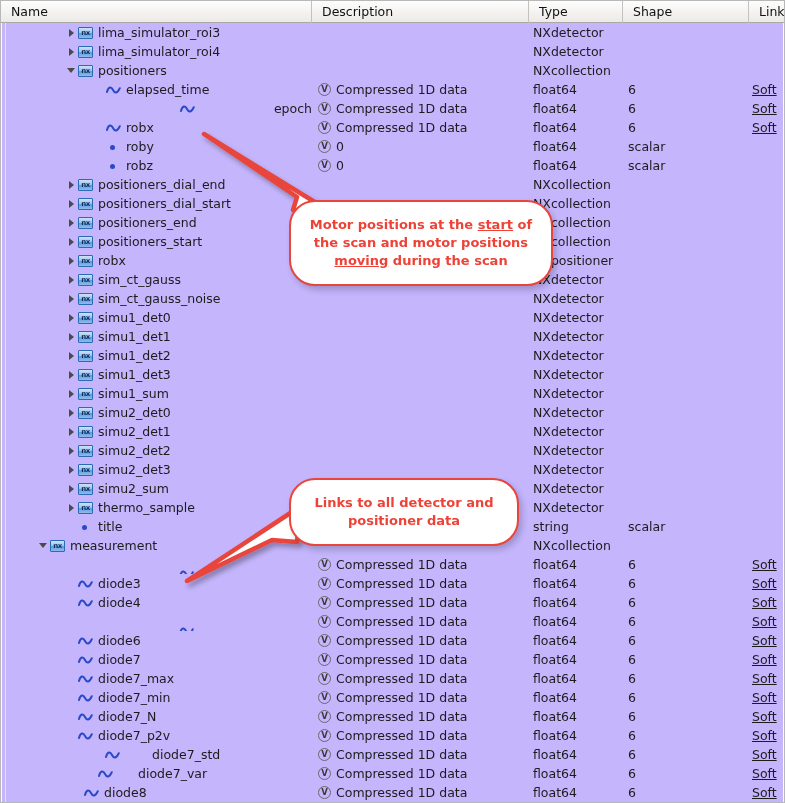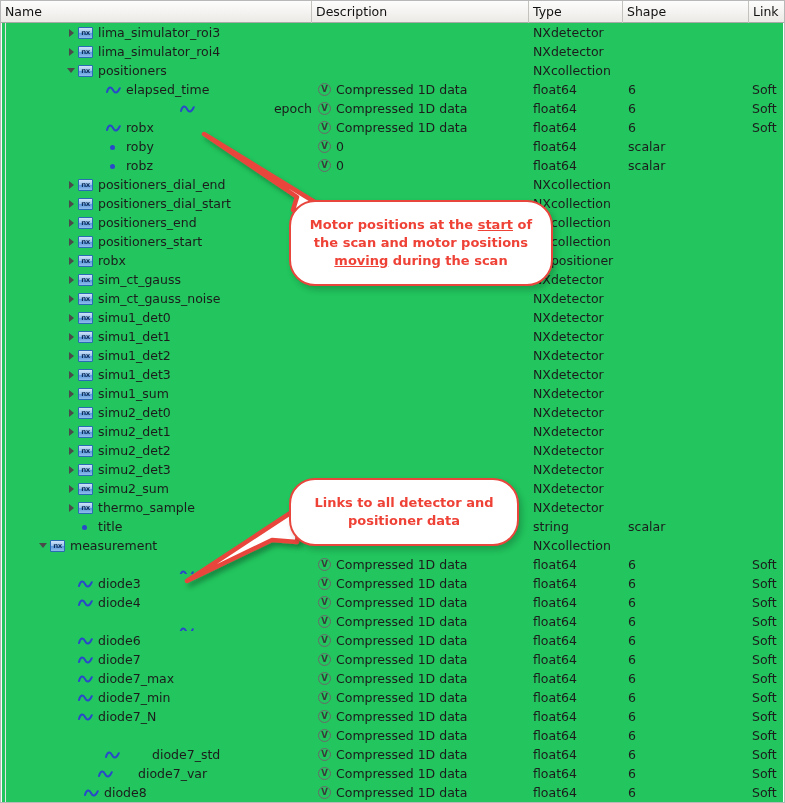--- a/index.html
+++ b/index.html
@@ -33,35 +33,35 @@
     width: 783px; height: 22px;
     background: linear-gradient(#fdfdfd, #eceae6);
     border-bottom: 1px solid #a9a9a9;
     display: flex;
     align-items: center;
     z-index: 20;
   }
   .hdr-cell {
     height: 22px;
     line-height: 21px;
-    padding-left: 4px;
+    padding-left: 10px;
     font-size: 12.5px;
     color: #111;
     border-right: 1px solid #c4c2bd;
     white-space: nowrap;
     overflow: hidden;
   }
   .hdr-cell:last-child { border-right: none; }
 
   
   #rows-area {
     position: absolute;
     left: 1px; top: 22px;
     width: 781px; height: 779px;
-    background: #22c55e;
+    background: #c4b5fd;
     overflow: hidden;
   }
   
   #gutter-line {
     position: absolute;
     left: 3px; top: 0;
     width: 1px; height: 100%;
     background: #e3e3e3;
   }
 
@@ -79,21 +79,21 @@
     line-height: 19px;
     font-size: 12.5px;
     color: #1c1c1c;
     white-space: nowrap;
     overflow: hidden;
   }
   .c-name  { left: 0;   width: 310px; }
   .c-desc  { left: 316px; width: 210px; }
   .c-type  { left: 531px; width: 90px;  }
   .c-shape { left: 626px; width: 120px; }
-  .c-link  { left: 750px; width: 34px; text-align: left; }
+  .c-link  { left: 750px; width: 34px; text-align: left; text-decoration: underline; }
 
   
   .name-inner { display: flex; align-items: center; height: 19px; }
 
   
   .twisty {
     width: 12px; height: 19px;
     flex: 0 0 12px;
     position: relative;
   }
@@ -822,20 +822,31 @@
             <div class="desc-inner">
               <span class="v-icon">V</span>
               <span>Compressed 1D data</span>
             </div>
           </div>
           <div class="cell c-type">float64</div>
           <div class="cell c-shape">6</div>
           <div class="cell c-link">Soft</div>
         </div>
         <div class="row">
+          <div class="cell c-name">
+            <div class="name-inner" style="padding-left: 64px;">
+              <span class="twisty"></span>
+              <span class="wave-icon">
+                <svg width="15" height="12" viewBox="0 0 15 12">
+                  <path d="M1 8 C 2.6 2.4, 5.2 2.4, 7 6 C 8.8 9.6, 11.4 9.6, 13.8 4.2" fill="none" stroke="#2a49c9" stroke-width="2" stroke-linecap="round"></path>
+                </svg>
+              </span>
+              <span class="node-label">diode7_p2v</span>
+            </div>
+          </div>
           <div class="cell c-desc">
             <div class="desc-inner">
               <span class="v-icon">V</span>
               <span>Compressed 1D data</span>
             </div>
           </div>
           <div class="cell c-type">float64</div>
           <div class="cell c-shape">6</div>
           <div class="cell c-link">Soft</div>
         </div>

